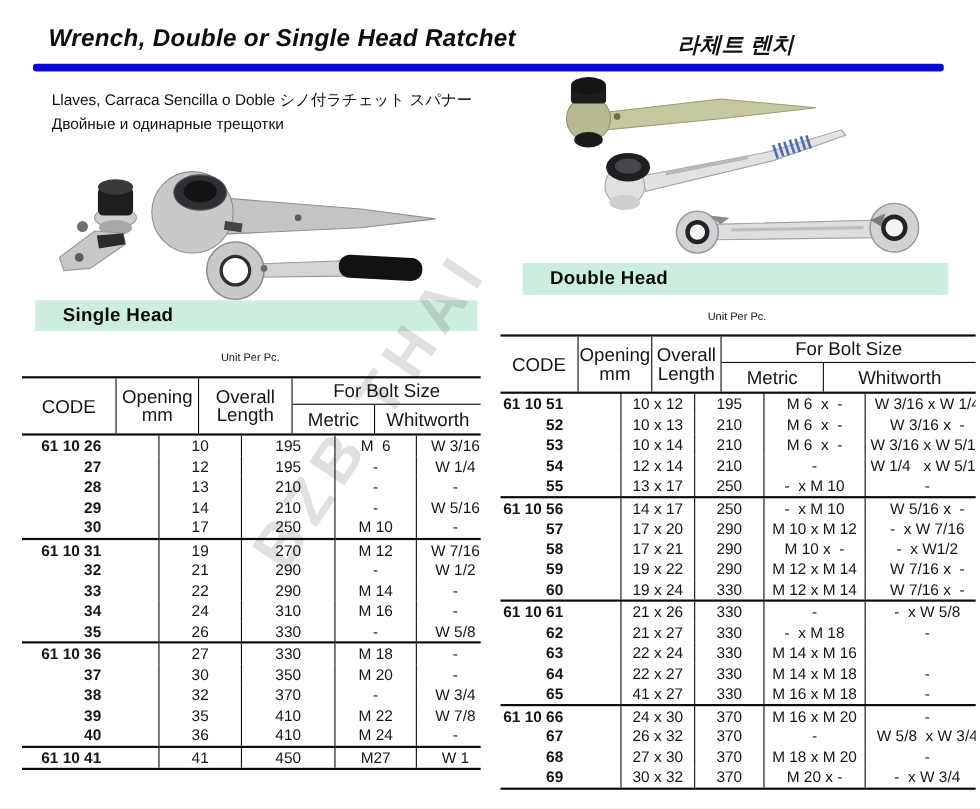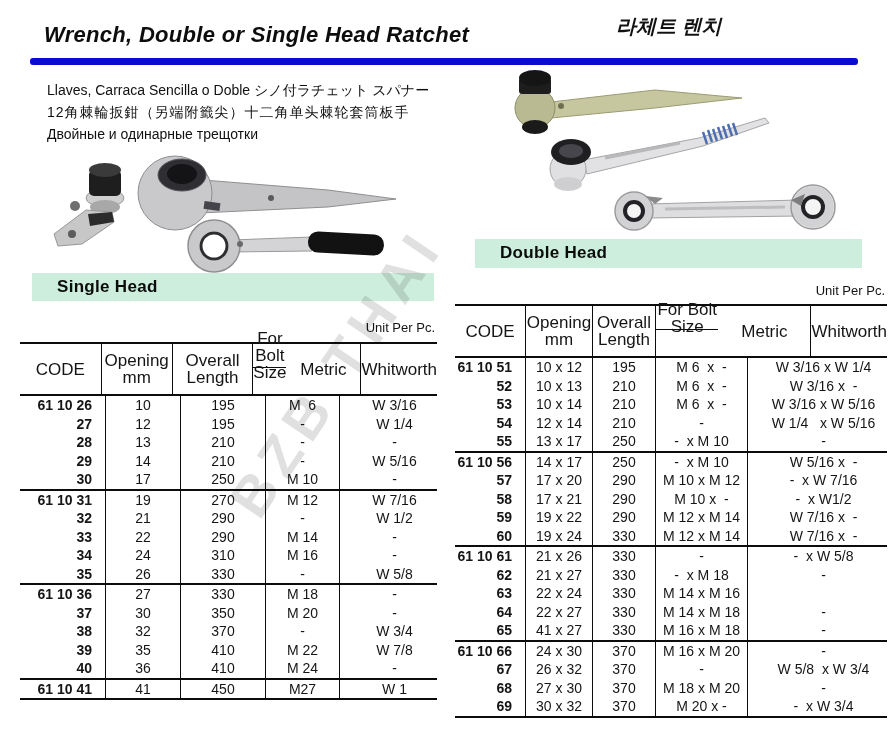--- a/index.html
+++ b/index.html
@@ -7,21 +7,21 @@
     position:relative; width:891px; height:735px; background:#ffffff;
     font-family:"Liberation Sans", sans-serif; color:#151515; overflow:hidden;
     margin:0 auto;
   }
   
   #title{
     position:absolute; left:44px; top:22px;
     font-size:22px; font-weight:bold; font-style:italic; letter-spacing:.3px; color:#0d0d0d;text-align:right;
   }
   #title-kr{
-    position:absolute; left:616px; top:13px;
+    position:absolute; left:616px; top:27px;
     font-size:20px; font-weight:bold; font-style:italic; color:#111;
   }
   #blue-rule{
     position:absolute; left:30px; top:58px; width:828px; height:7px;
     background:#0a0ad6; border-radius:3px;
   }
   
   #desc{position:absolute; left:47px; top:79px; font-size:14px; line-height:22px; color:#101010;}
   #desc .d2{letter-spacing:1px;}
   
@@ -34,68 +34,67 @@
   }
   
   .band{position:absolute; background:#cdeedd; z-index:2;}
   #band-single{left:32px; top:273px; width:402px; height:28px;}
   #band-double{left:475px; top:239px; width:387px; height:29px;}
   .band .band-label{
     font-size:17px; font-weight:bold; color:#0b0b0b; line-height:28px; padding-left:25px;
     letter-spacing:.3px;
   }
   
-  .unit{position:absolute; font-size:13px; color:#131313; text-align:right; z-index:2;}
+  .unit{position:absolute; font-size:10px; color:#131313; text-align:center; z-index:2;}
   #unit-single{left:20px; top:320px; width:415px;}
   #unit-double{left:455px; top:283px; width:430px;}
   
   .tbl{position:absolute; z-index:2; border-top:2px solid #0c0c0c; border-bottom:2px solid #0c0c0c; background:transparent;}
   #tbl-single{left:20px; top:342px; width:417px; --w1:85px; --w2:75px; --w3:85px; --w4:74px; --w5:98px;}
   #tbl-double{left:455px; top:304px; width:432px; --w1:70px; --w2:67px; --w3:63px; --w4:92px; --w5:140px;}
   .thead{display:flex; height:50px; border-bottom:2px solid #0c0c0c; font-size:17px;}
   .th{display:flex; align-items:center; justify-content:center; text-align:center;
       white-space:pre-line; line-height:17px; box-sizing:border-box;}
   .th-code{width:var(--w1);}
   .th-open{width:var(--w2); border-left:1.5px solid #0c0c0c;}
   .th-len{width:var(--w3); border-left:1.5px solid #0c0c0c;}
-  .th-bolt{flex:1; border-left:1.5px solid #0c0c0c; display:flex; }
+  .th-bolt{flex:1; border-left:1.5px solid #0c0c0c; display:flex; flex-direction:column;}
   .th-bolt-top{height:24px; display:flex; align-items:center; justify-content:center;
       border-bottom:1.5px solid #0c0c0c;}
   .th-bolt-bottom{flex:1; display:flex;}
   .th-metric{width:var(--w4);}
   .th-whit{flex:1; border-left:1.5px solid #0c0c0c;}
   .tbody{}
   .tgroup{}
   .tbody .tgroup:not(:first-child){border-top:2px solid #0c0c0c;}
   .row{display:flex; height:18.5px;}
   .cell{display:flex; align-items:center; justify-content:center; box-sizing:border-box;
         font-size:14px; white-space:pre; overflow:hidden;}
   .cell + .cell{border-left:1.5px solid #0c0c0c;}
   .c-code{width:var(--w1); font-weight:bold; justify-content:flex-end; padding-right:13px;}
-  .c-open{width:var(--w2);}
+  .c-open{width:var(--w2);margin-left:39px;}
   .c-len{width:var(--w3);}
   .c-met{width:var(--w4);}
   .c-whit{flex:1;padding-left:12px;}
   
   .photo{position:absolute; z-index:1;}
   #photo-left{left:28px; top:150px;}
   #photo-right{left:495px; top:66px;}
 </style>
 </head>
 <body>
 
 <div id="page">
 
   <div id="title">Wrench, Double or Single Head Ratchet</div>
   <div id="title-kr">라체트 렌치</div>
   <div id="blue-rule"></div>
 
   <div id="desc">
     <div class="d1">Llaves, Carraca Sencilla o Doble シノ付ラチェット スパナー</div>
-    <div class="d2">12角棘輪扳鉗（另端附籤尖）十二角单头棘轮套筒板手</div>
     <div class="d3">Двойные и одинарные трещотки</div>
   </div>
 
   <svg id="photo-left" class="photo" width="402" height="124" viewBox="0 0 402 124">
 
     <g>
       <ellipse cx="77" cy="48" rx="19" ry="9" fill="#cfcfcf" stroke="#9a9a9a"></ellipse>
       <rect x="61" y="20" width="32" height="26" rx="5" fill="#1e1e1e"></rect>
       <ellipse cx="77" cy="20" rx="16" ry="7" fill="#3a3a3a"></ellipse>
       <ellipse cx="77" cy="57" rx="15" ry="7" fill="#a8a8a8"></ellipse>

